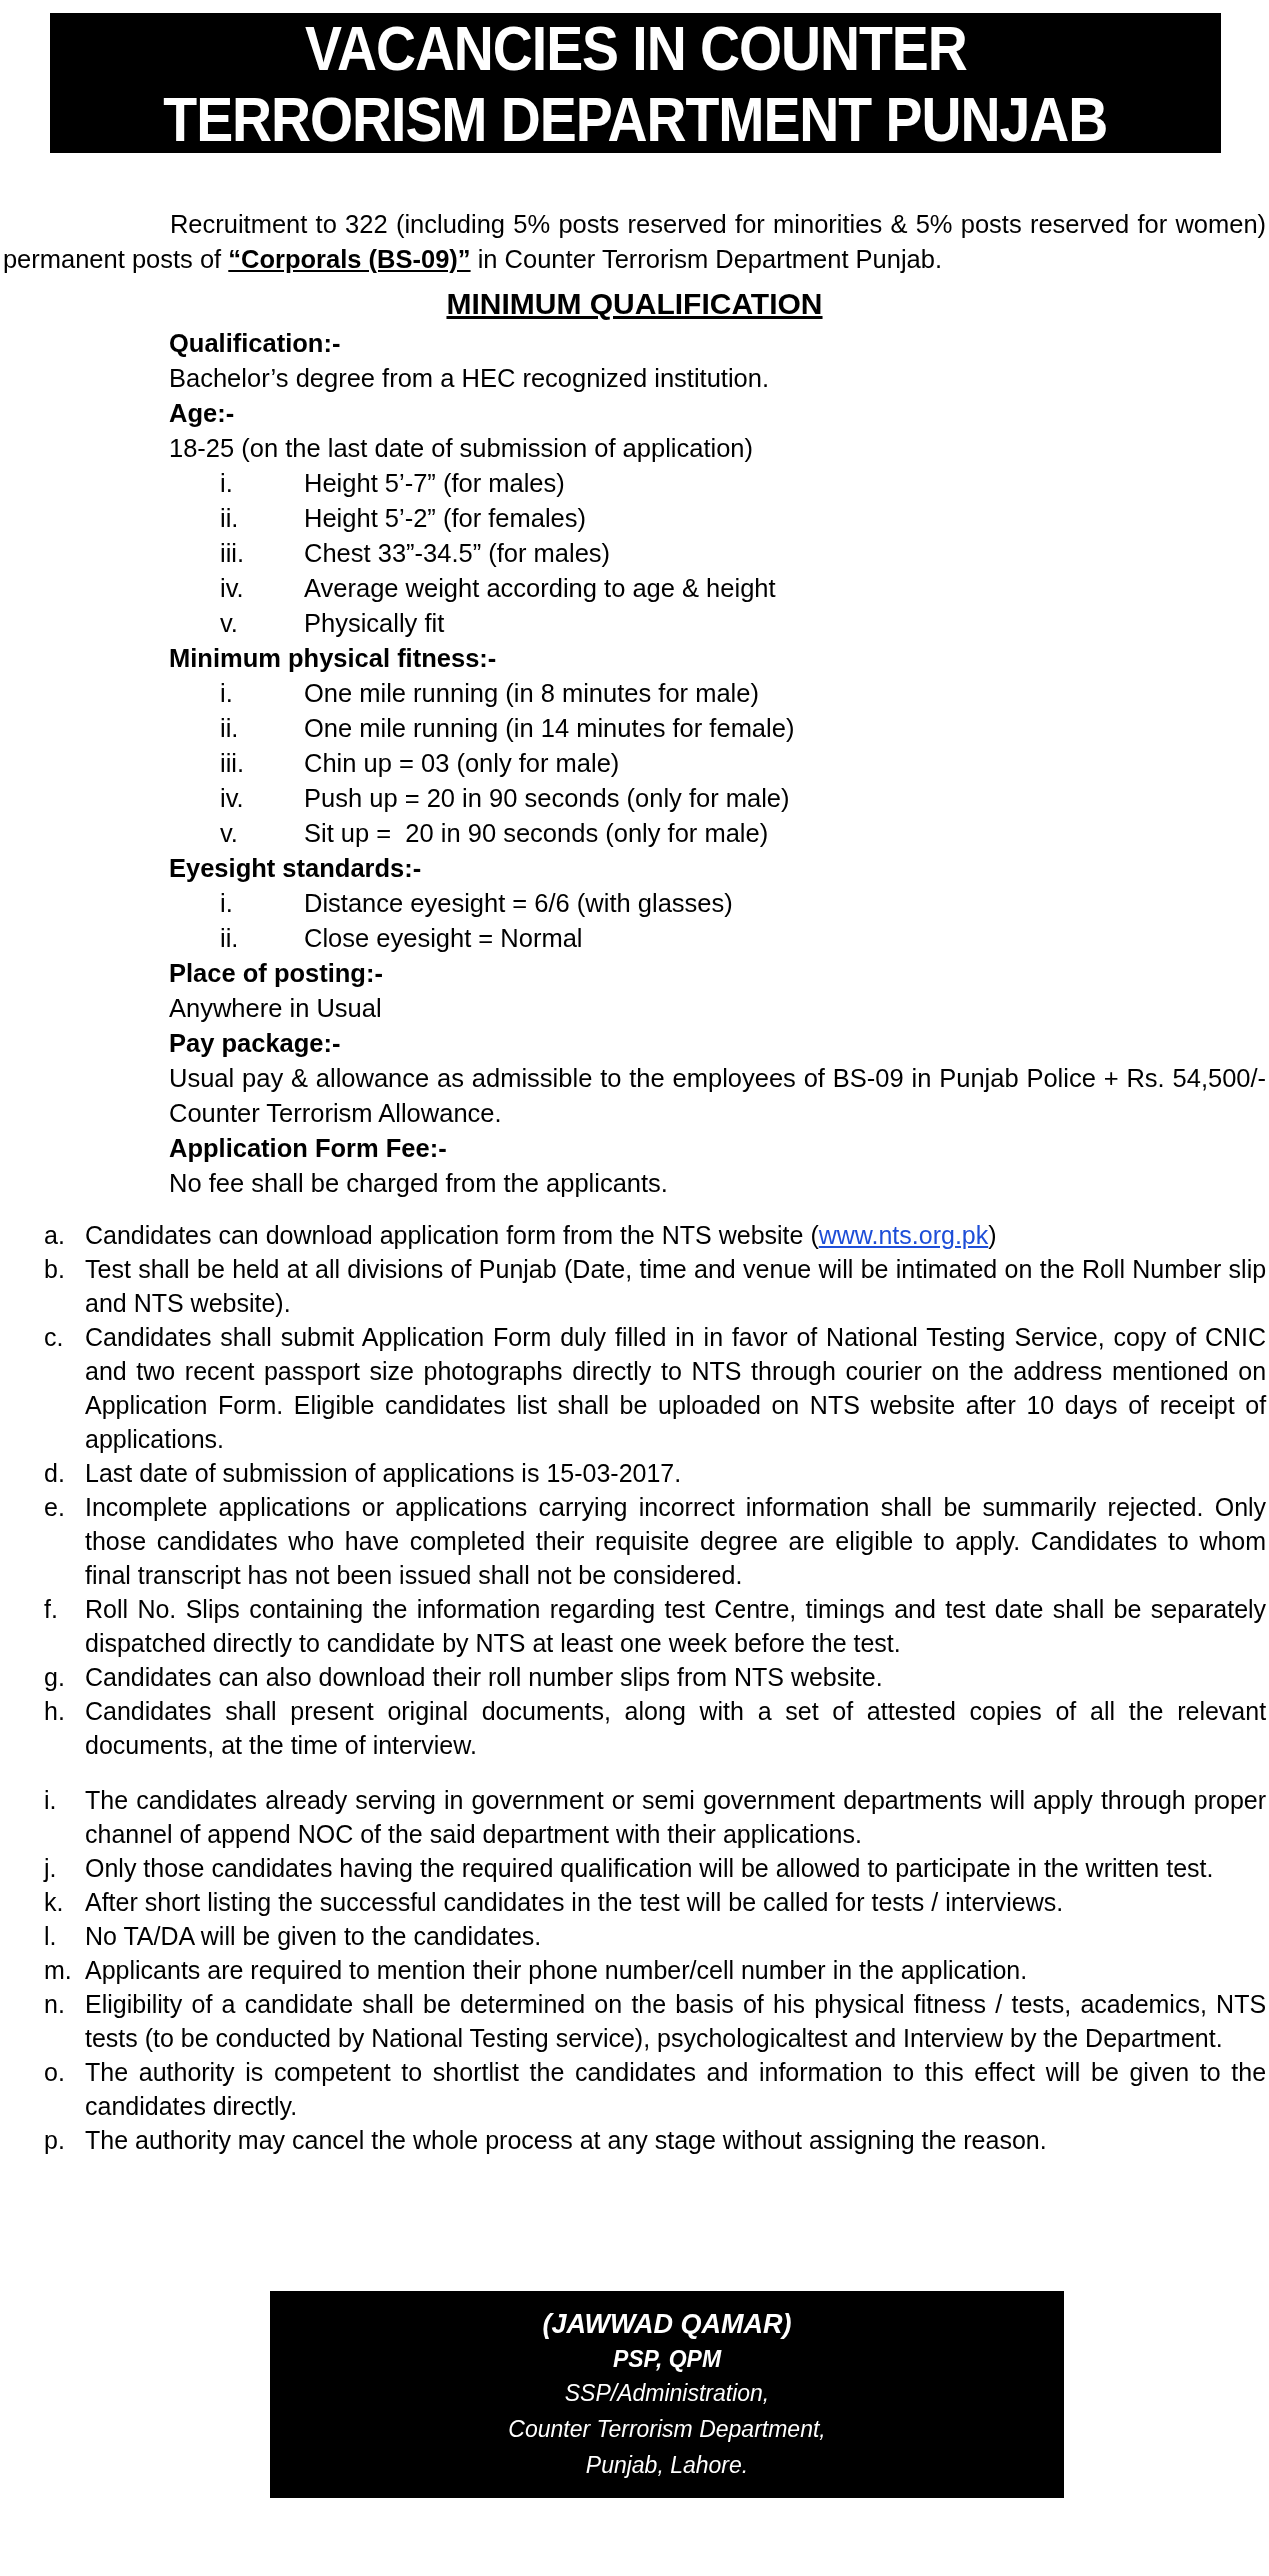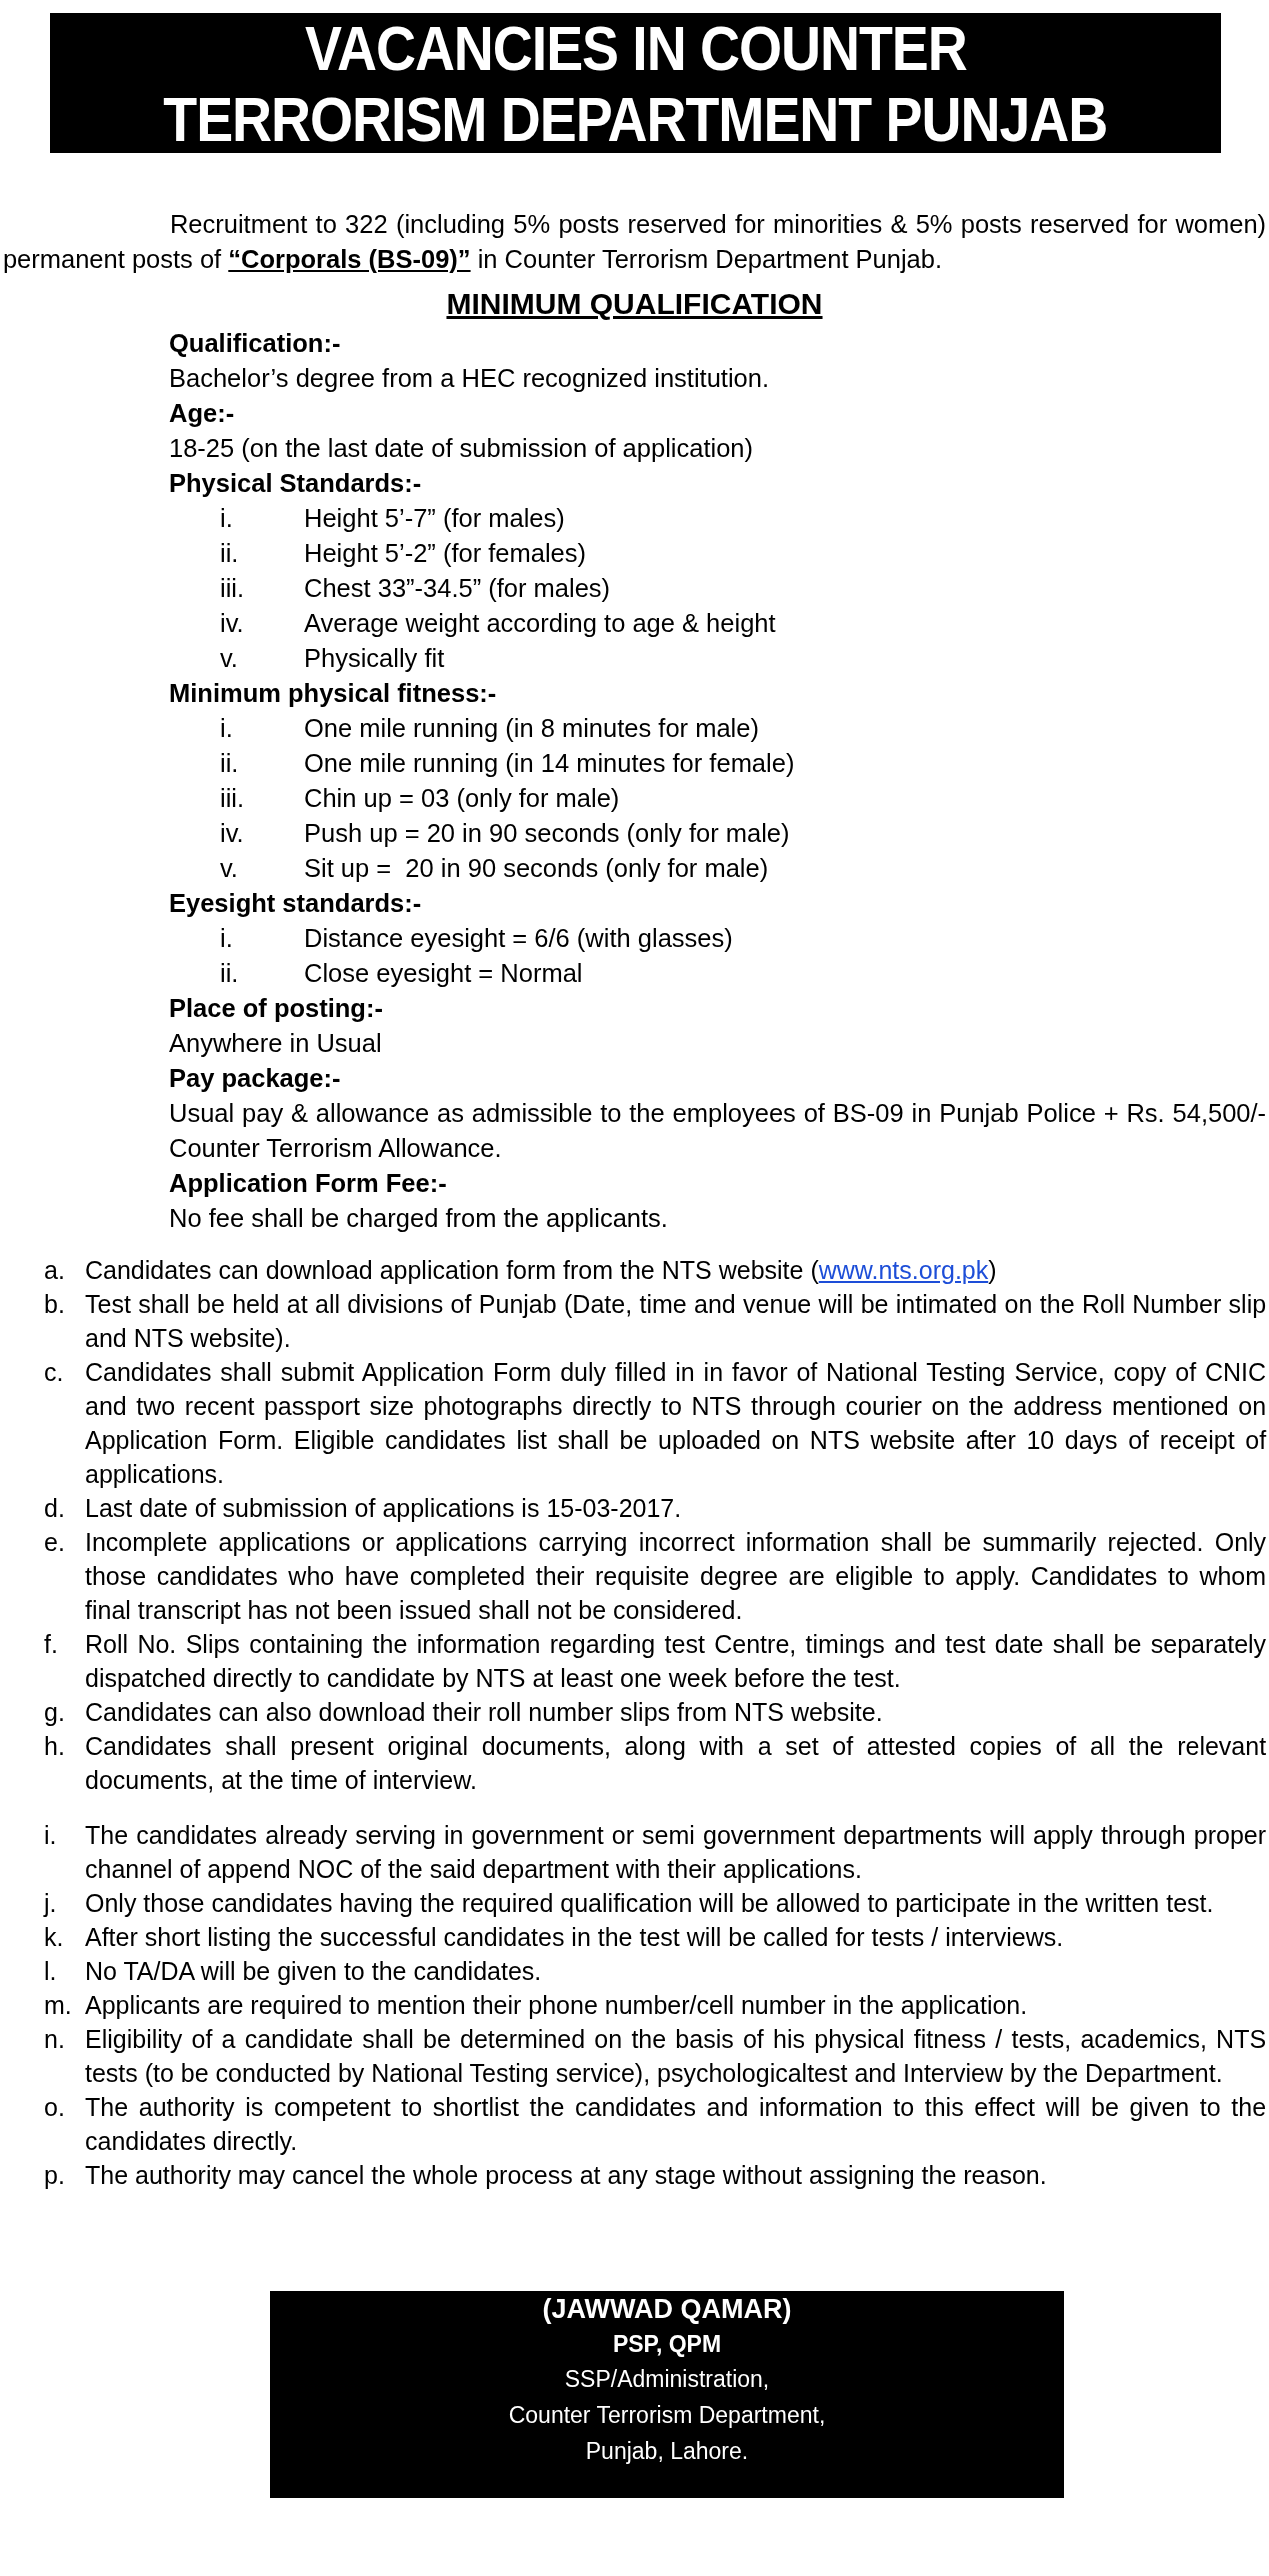--- a/index.html
+++ b/index.html
@@ -66,22 +66,23 @@
   .b { font-weight: normal; }
   .link { color: #1d4ed8; text-decoration: underline; cursor: pointer; }
   
   .sig {
     position: absolute;
     left: 270px; top: 2291px;
     width: 794px; height: 207px;
     background: #000000;
     color: #ffffff;
     display: flex; flex-direction: column;
-    align-items: center; 
+    align-items: center; justify-content: center;
     text-align: center;
+    font-style: italic;
   }
   .sig .name { font-weight: bold; font-size: 27px; line-height: 37px; }
   .sig .rank { font-weight: bold; font-size: 23px; line-height: 32.5px; }
   .sig .sline { font-size: 23px; line-height: 36px; }
 </style>
 </head>
 <body>
 
 <div class="page">
 
@@ -94,21 +95,20 @@
 
     <p class="intro"><span>Recruitment to 322 (including 5% posts reserved for minorities &amp; 5% posts reserved for women) permanent posts of </span><span class="em-post">“Corporals (BS-09)”</span><span> in Counter Terrorism Department Punjab.</span></p>
 
     <div class="minqual">MINIMUM QUALIFICATION</div>
 
     <div class="qual" id="qual-blocks">
         <div class="qheading">Qualification:-</div>
         <div class="qpara">Bachelor’s degree from a HEC recognized institution.</div>
         <div class="qheading">Age:-</div>
         <div class="qpara">18-25 (on the last date of submission of application)</div>
-        <div class="qheading">Physical Standards:-</div>
         <div class="ritem">
           <span class="rnum">i.</span>
           <span class="rtext">Height 5’-7” (for males)</span>
         </div>
         <div class="ritem">
           <span class="rnum">ii.</span>
           <span class="rtext">Height 5’-2” (for females)</span>
         </div>
         <div class="ritem">
           <span class="rnum">iii.</span>

